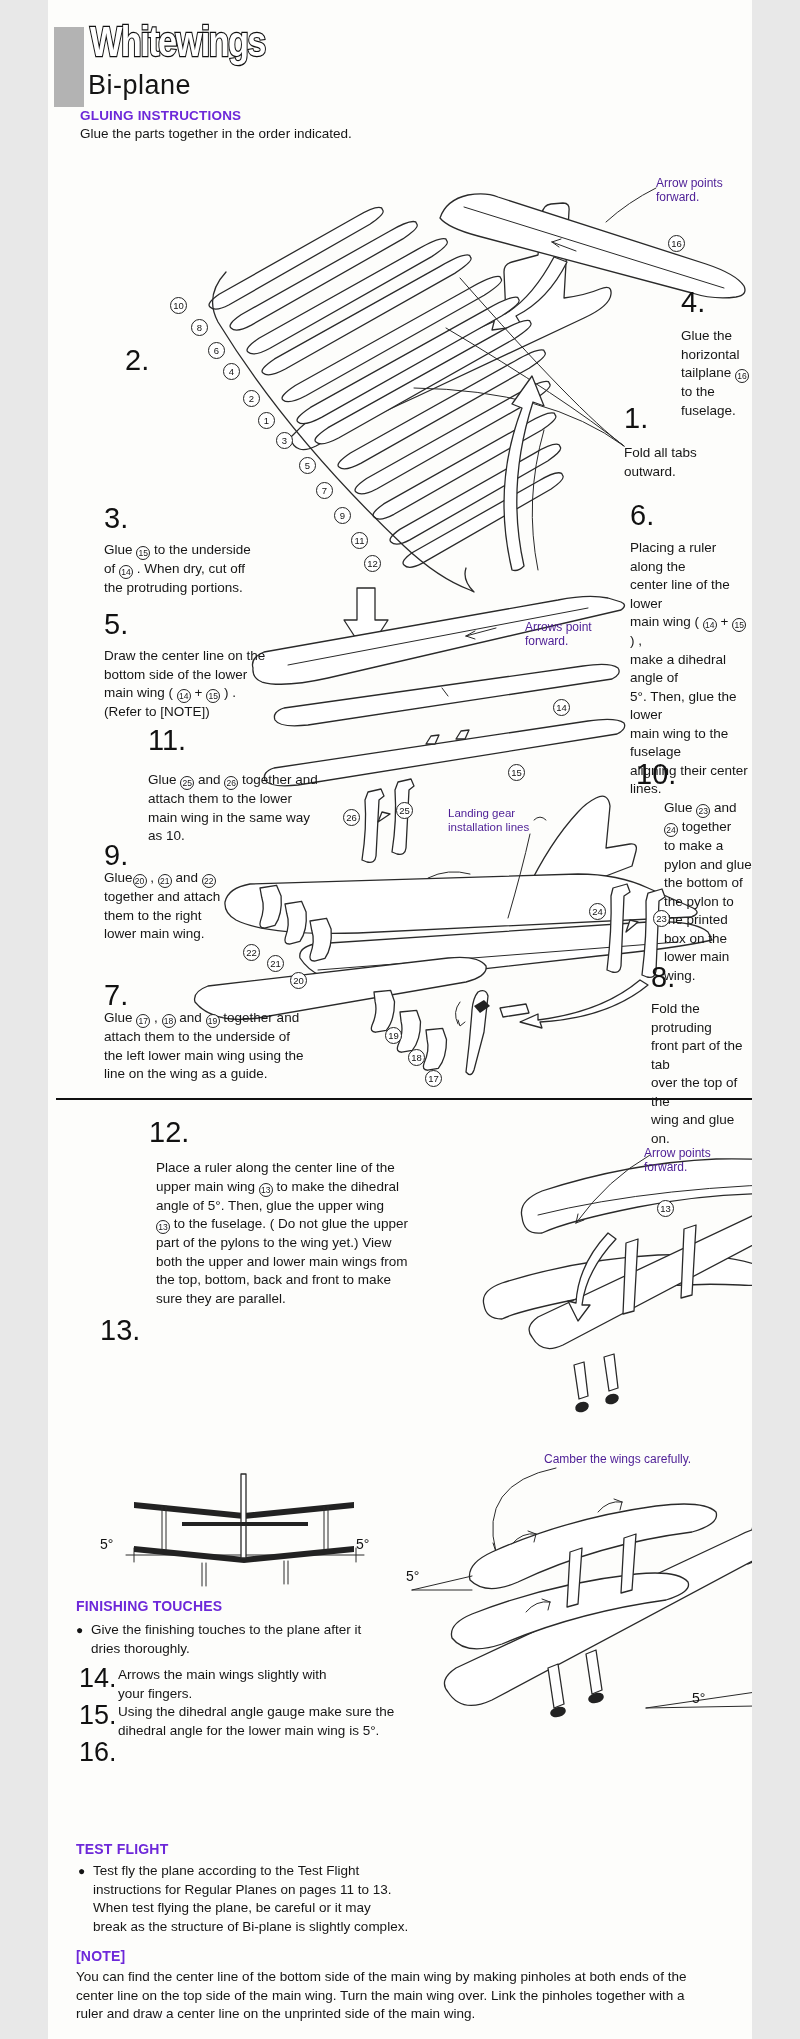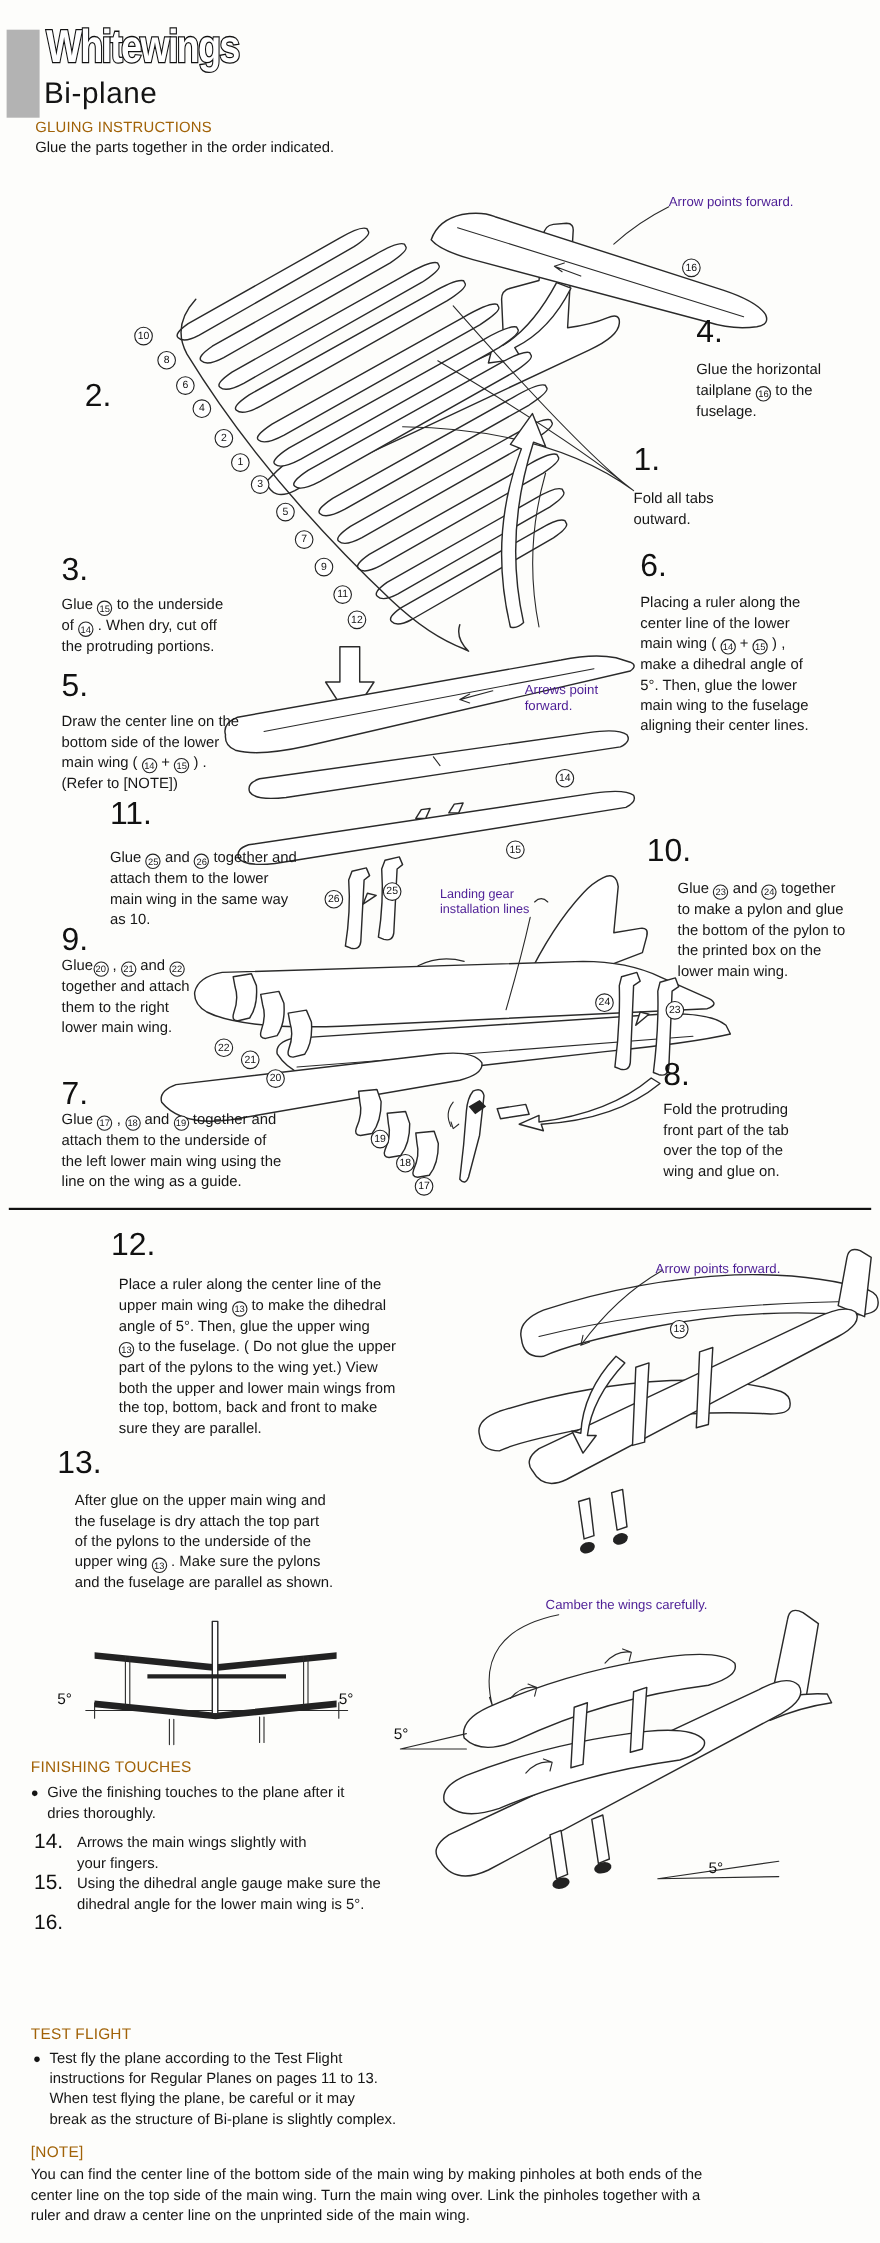--- a/index.html
+++ b/index.html
@@ -1,25 +1,25 @@
 <!DOCTYPE html>
 <html><head>
 <meta charset="utf-8">
 <style>
   html,body{margin:0;padding:0;background:#e8e8e8;}
   *{box-sizing:border-box;}
-  #page{position:relative;width:800px;height:2039px;background:#fdfdfb;margin:0 auto;
+  #page{position:relative;width:704px;height:2039px;background:#fdfdfb;margin:0 auto;
         font-family:"Liberation Sans",sans-serif;color:#141414;overflow:hidden;}
   .abs{position:absolute;}
   .num{font-size:29px;line-height:1;color:#111;}
-  .num-sm{font-size:19px;line-height:1;color:#111;}
+  .num-sm{font-size:27px;line-height:1;color:#111;}
   .txt{font-size:13.5px;line-height:18.5px;white-space:pre-line;color:#161616;}
   .lbl{font-size:12px;line-height:14px;white-space:pre-line;color:#4c1d95;}
   .deg{font-size:14px;color:#111;}
-  .hdg{font-size:14px;font-weight:normal;letter-spacing:.2px;color:#a16207;}
+  .hdg{font-size:14px;font-weight:bold;letter-spacing:.2px;color:#6d28d9;}
   .bullet-row{display:flex;}
   .bullet-row .b{width:15px;flex:none;font-size:12px;line-height:18.5px;}
   .circ{display:inline-block;min-width:14px;height:14px;padding:0 1px;border:1.2px solid #222;
         border-radius:50%;font-size:8.5px;line-height:12.5px;text-align:center;
         vertical-align:-2px;background:#fff;font-weight:normal;}
   .dcirc{position:absolute;width:17px;height:17px;border:1.3px solid #222;border-radius:50%;
          font-size:9.5px;line-height:15px;text-align:center;background:#fff;z-index:6;}
   .graybox{background:#b3b3b3;}
   .rule{background:#111;}
   svg{position:absolute;overflow:visible;}
@@ -296,25 +296,20 @@
   <div class="abs txt" style="left:108px;top:1159px;">Place a ruler along the center line of the
 upper main wing <span class="circ">13</span>  to make the dihedral
 angle of 5°. Then, glue the upper wing
 <span class="circ">13</span> to the fuselage. ( Do not glue the upper
 part of the pylons to the wing yet.)  View
 both the upper and lower main wings from
 the top, bottom, back and front to make
 sure they are parallel.</div>
 
   <div class="abs num" style="left:52px;top:1316px;">13.</div>
-  <div class="abs txt" style="left:68px;top:1355px;">After glue on the upper main wing and
-the fuselage is dry attach the top part
-of the pylons to the underside of the
-upper wing <span class="circ">13</span> . Make sure the pylons
-and the fuselage are parallel as shown.</div>
 
   <div class="abs hdg" style="left:28px;top:1598px;">FINISHING TOUCHES</div>
   <div class="abs bullet-row" style="left:28px;top:1621px;">
     <span class="b">●</span>
     <span class="txt">Give the finishing touches to the plane after it
 dries thoroughly.</span>
   </div>
 
   <div class="abs num-sm" style="left:31px;top:1665px;">14.</div>
   <div class="abs txt" style="left:70px;top:1666px;">Arrows the main wings slightly with

